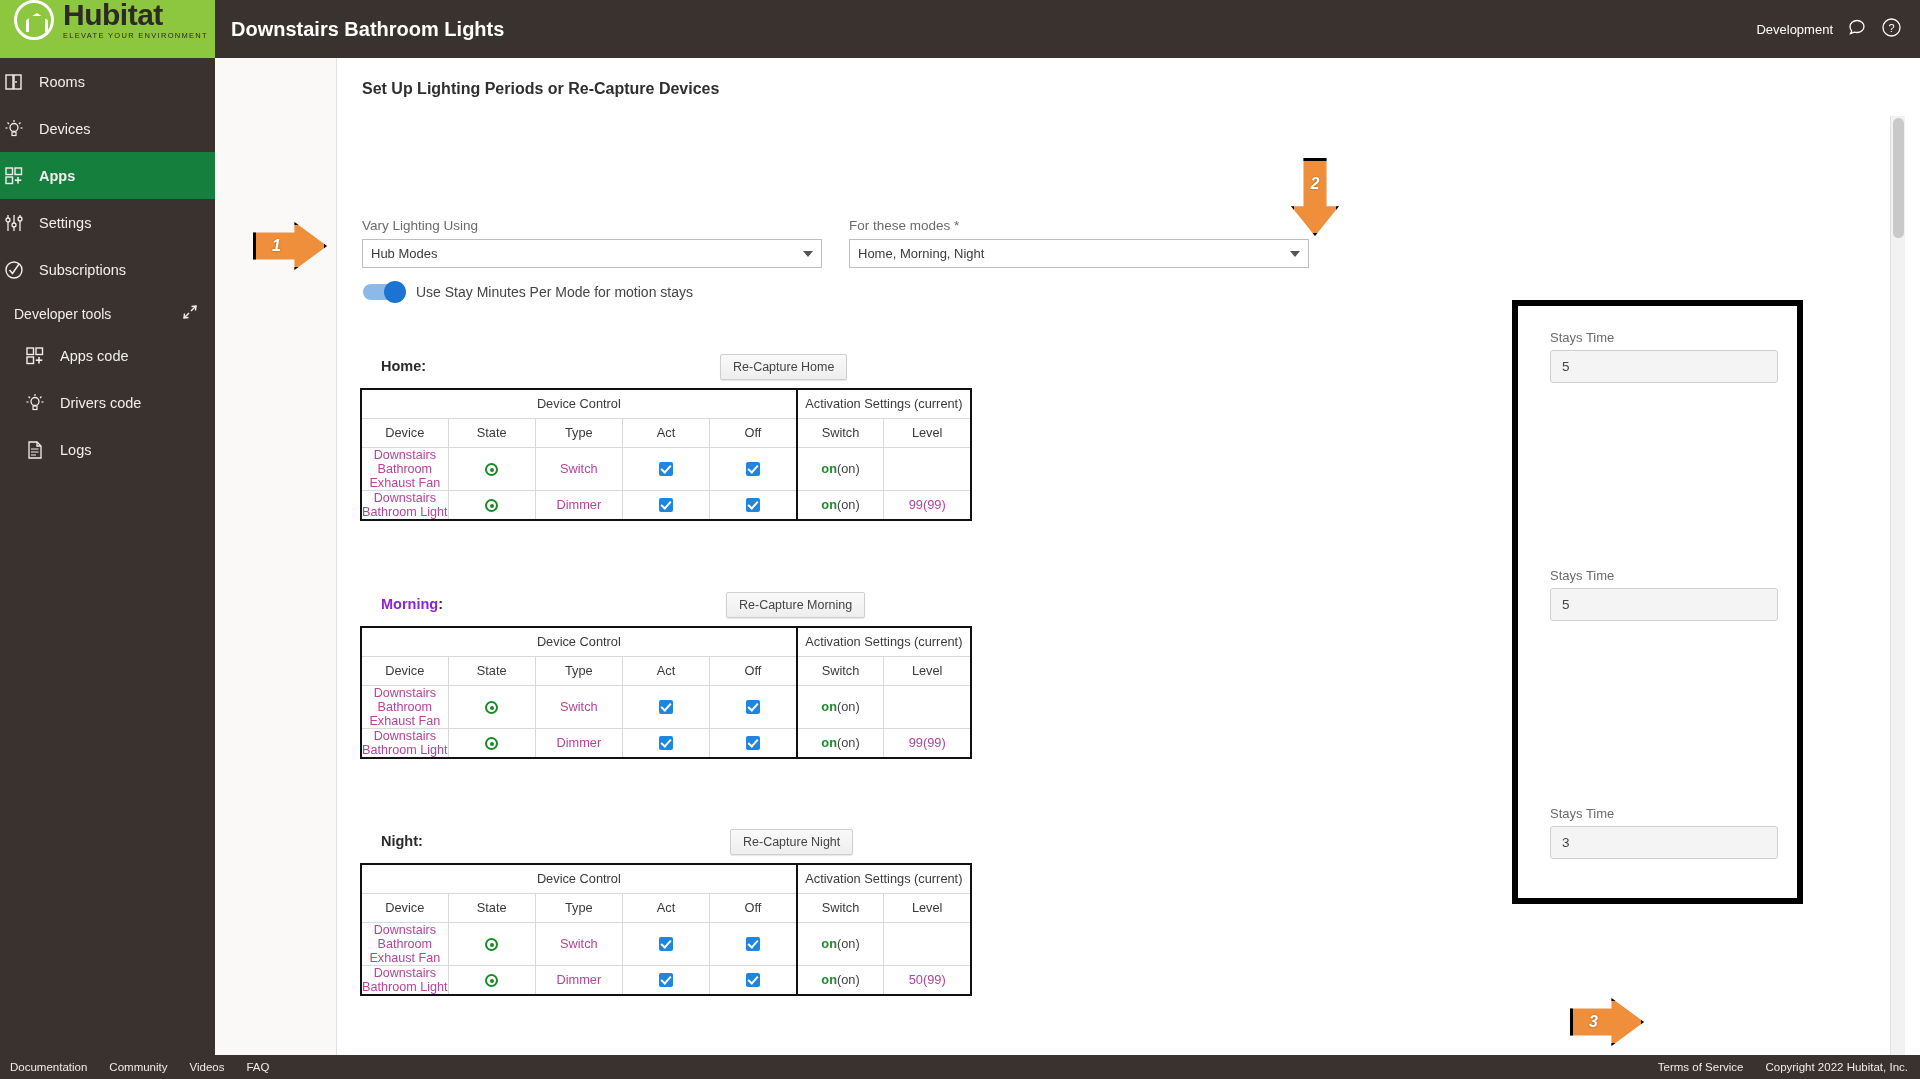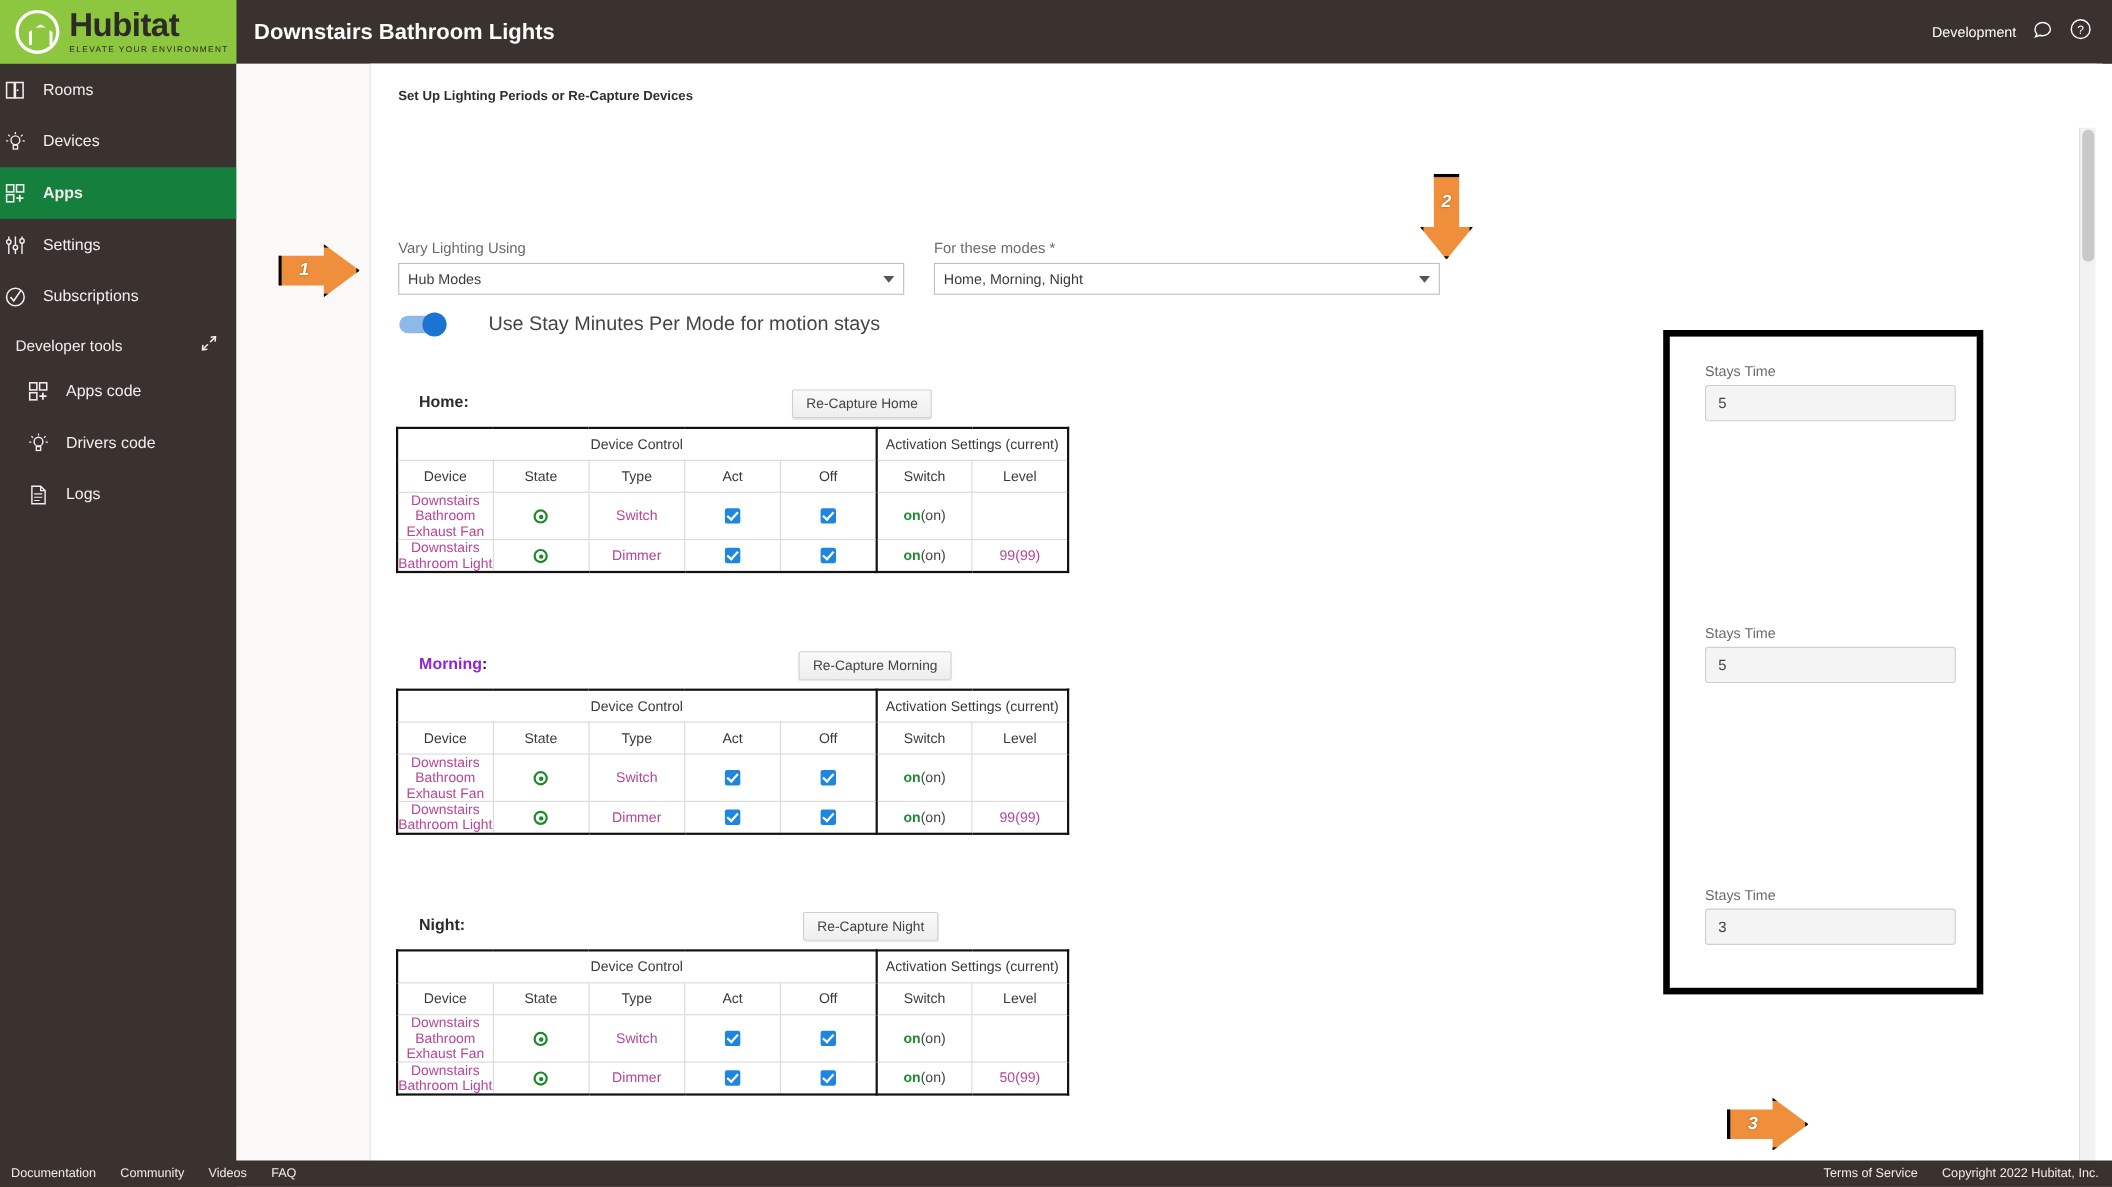--- a/index.html
+++ b/index.html
@@ -13,21 +13,21 @@
 
   
   .sidebar {
     position: absolute; left: 0; top: 0;
     width: 215px; height: 1079px;
     background: #3a322e;
     color: #f1efed;
   }
   .logo {
     height: 58px; background: #8dc63f;
-    display: flex; align-items: center; padding-left: 14px; gap: 9px;
+    display: flex; align-items: flex-start; padding-left: 14px; gap: 9px;
   }
   .logo-mark {
     width: 40px; height: 40px; border-radius: 50%;
     border: 3px solid #ffffff; position: relative; flex: 0 0 auto;
   }
   .logo-mark:after {
     content: ""; position: absolute; left: 9px; top: 10px;
     width: 16px; height: 16px; border: 3px solid #ffffff;
     border-bottom: none; transform: rotate(0deg);
     clip-path: polygon(0% 100%, 0% 38%, 50% 0%, 100% 38%, 100% 100%);
@@ -76,21 +76,21 @@
     background: #faf9f8;
   }
   .card {
     position: absolute; left: 122px; top: 0;
     width: 1575px; height: 1000px;
     background: #ffffff;
     box-shadow: -1px 0 0 #e3e0dd;
   }
   .page-title {
     position: absolute; left: 25px; top: 22px;
-    font-size: 12px; color: #2f2f2f; font-weight: 600;
+    font-size: 16px; color: #2f2f2f; font-weight: 600;
   }
 
   
   .field-label { font-size: 13.5px; color: #6b6b6b; }
   .select-box {
     margin-top: 6px; height: 29px; border: 1px solid #bfbfbf;
     background: #fff; display: flex; align-items: center;
     padding: 0 8px; font-size: 13px; color: #3b3b3b; position: relative;
   }
   .select-box .caret {
@@ -107,21 +107,21 @@
     display: flex; align-items: center; gap: 13px;
   }
   .toggle {
     width: 40px; height: 16px; border-radius: 9px;
     background: #8db9e8; position: relative; cursor: pointer;
   }
   .toggle .knob {
     position: absolute; right: -3px; top: -3px;
     width: 22px; height: 22px; border-radius: 50%; background: #1b73d2;
   }
-  .toggle-label { font-size: 18px; color: #444; margin-left: 28px; }
+  .toggle-label { font-size: 14px; color: #444; }
 
   
   .period { position: absolute; left: 12px; width: 640px; }
   .period-head { position: relative; height: 40px; }
   .period-name {
     position: absolute; left: 32px; top: 10px;
     font-size: 14.5px; font-weight: bold; color: #2b2b2b;
   }
   .period-name.accent { color: #8e24d6; }
   .period-name .colon { color: #2b2b2b; font-weight: bold; }

